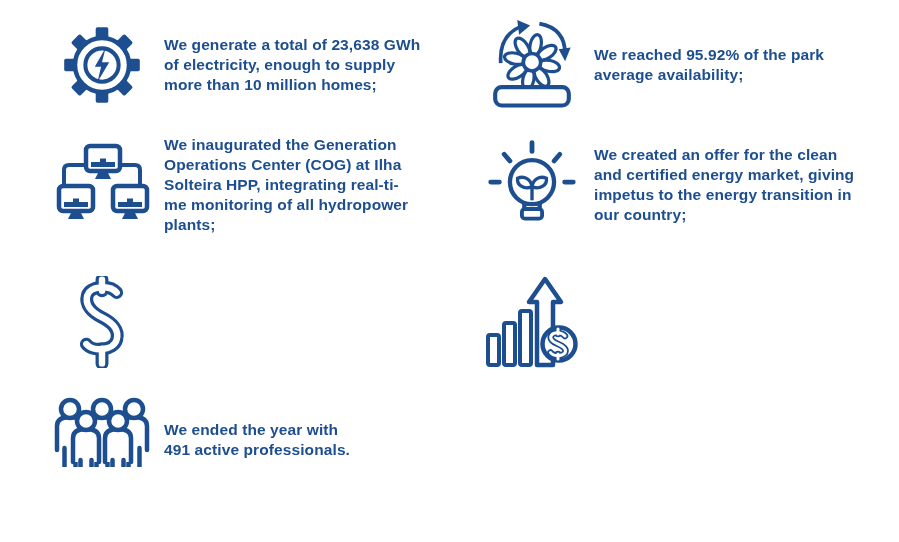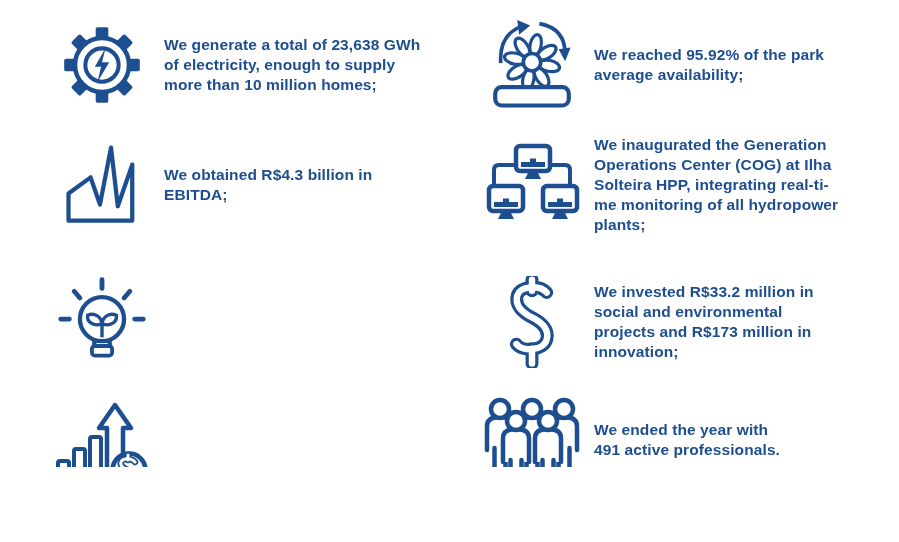--- a/index.html
+++ b/index.html
@@ -86,29 +86,20 @@
             <ellipse class="sw" cx="50" cy="28" rx="6" ry="11.5" stroke-width="3.5" transform="rotate(327 50 47)"></ellipse>
           </g>
           <circle class="sw" cx="50" cy="47" r="9.5" stroke-width="4"></circle>
           <rect class="sw" x="10" y="74" width="80" height="20" rx="7" stroke-width="4.5"></rect>
         </svg>
       </div>
       <div class="stat-text">We reached 95.92% of the park
 average availability;</div>
     </div>
 
-    <div class="cell">
-      <div class="icon-box">
-        <svg width="85" height="98" viewBox="0 0 100 100">
-          <path class="st" d="M10,92 L10,60 L36,41 L47,73 L60,6 L68,75 L85,26 L85,92 Z" stroke-width="5" stroke-linejoin="round"></path>
-        </svg>
-      </div>
-      <div class="stat-text">We obtained R$4.3 billion in
-EBITDA;</div>
-    </div>
 
     <div class="cell">
       <div class="icon-box">
         <svg width="100" height="90" viewBox="0 0 100 90">
           <path class="st" d="M12,44 V30 Q12,25 17,25 H33" stroke-width="4"></path>
           <path class="st" d="M88,44 V30 Q88,25 83,25 H67" stroke-width="4"></path>
 
           <rect class="sw" x="34" y="6" width="34" height="25" rx="4" stroke-width="4.5"></rect>
           <rect class="fl" x="48" y="18.5" width="6" height="4"></rect>
           <rect class="fl" x="39" y="22" width="24" height="5"></rect>
@@ -143,39 +134,39 @@
             <path d="M84,47 H93"></path>
           </g>
           <circle class="sw" cx="50" cy="47" r="23" stroke-width="4.5"></circle>
           <path class="st" d="M42,68.5 V76 M58,68.5 V76" stroke-width="4.5"></path>
           <rect class="sw" x="39.5" y="75" width="21" height="10" rx="3" stroke-width="4"></rect>
           <path class="st" d="M50,66 V51" stroke-width="3.5"></path>
           <path class="sw" d="M50,52 C49,44 42,40 35,43 C34,50 41,55 50,52 Z" stroke-width="3.5"></path>
           <path class="sw" d="M50,52 C51,44 58,40 65,43 C66,50 59,55 50,52 Z" stroke-width="3.5"></path>
         </svg>
       </div>
+      <div class="stat-text">We created an offer for the clean
+and certified energy market, giving
+impetus to the energy transition in
+our country;</div>
     </div>
 
     <div class="cell">
       <div class="icon-box">
         <svg width="56" height="92" viewBox="0 0 60 100">
           <g stroke-linecap="round" stroke-linejoin="round" fill="none">
             <path class="st" d="M46,18 C38,9 17,11 14,21 C11,32 20,40 30,45 C40,50 49,58 46,69 C43,81 20,83 13,74" stroke-width="14"></path>
             <path class="st" d="M30,4 V16" stroke-width="14"></path>
             <path class="st" d="M30,79 V95" stroke-width="14"></path>
             <path class="wh" d="M46,18 C38,9 17,11 14,21 C11,32 20,40 30,45 C40,50 49,58 46,69 C43,81 20,83 13,74" stroke-width="7"></path>
             <path class="wh" d="M30,4 V16" stroke-width="7"></path>
             <path class="wh" d="M30,79 V95" stroke-width="7"></path>
           </g>
         </svg>
       </div>
-      <div class="stat-text">We invested R$33.2 million in
-social and environmental
-projects and R$173 million in
-innovation;</div>
     </div>
 
     <div class="cell">
       <div class="icon-box">
         <svg width="100" height="95" viewBox="0 0 100 95">
           <rect class="sw" x="6" y="60" width="11" height="30" rx="2" stroke-width="4"></rect>
           <rect class="sw" x="22" y="48" width="11" height="42" rx="2" stroke-width="4"></rect>
           <rect class="sw" x="38" y="36" width="11" height="54" rx="2" stroke-width="4"></rect>
           <path class="sw" d="M63,4 L79,27 L71,27 L71,90 L55,90 L55,27 L47,27 Z" stroke-width="4.5" stroke-linejoin="round"></path>
           <circle class="sw" cx="77" cy="69" r="16.5" stroke-width="4.5"></circle>

